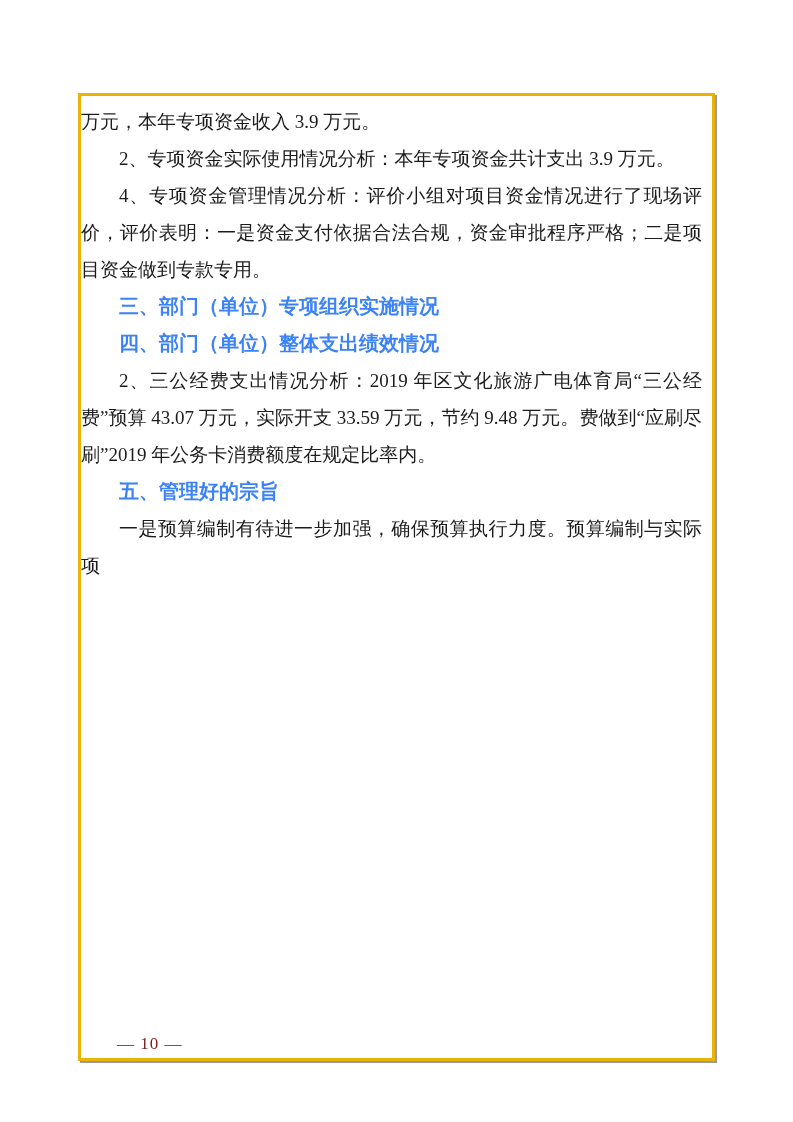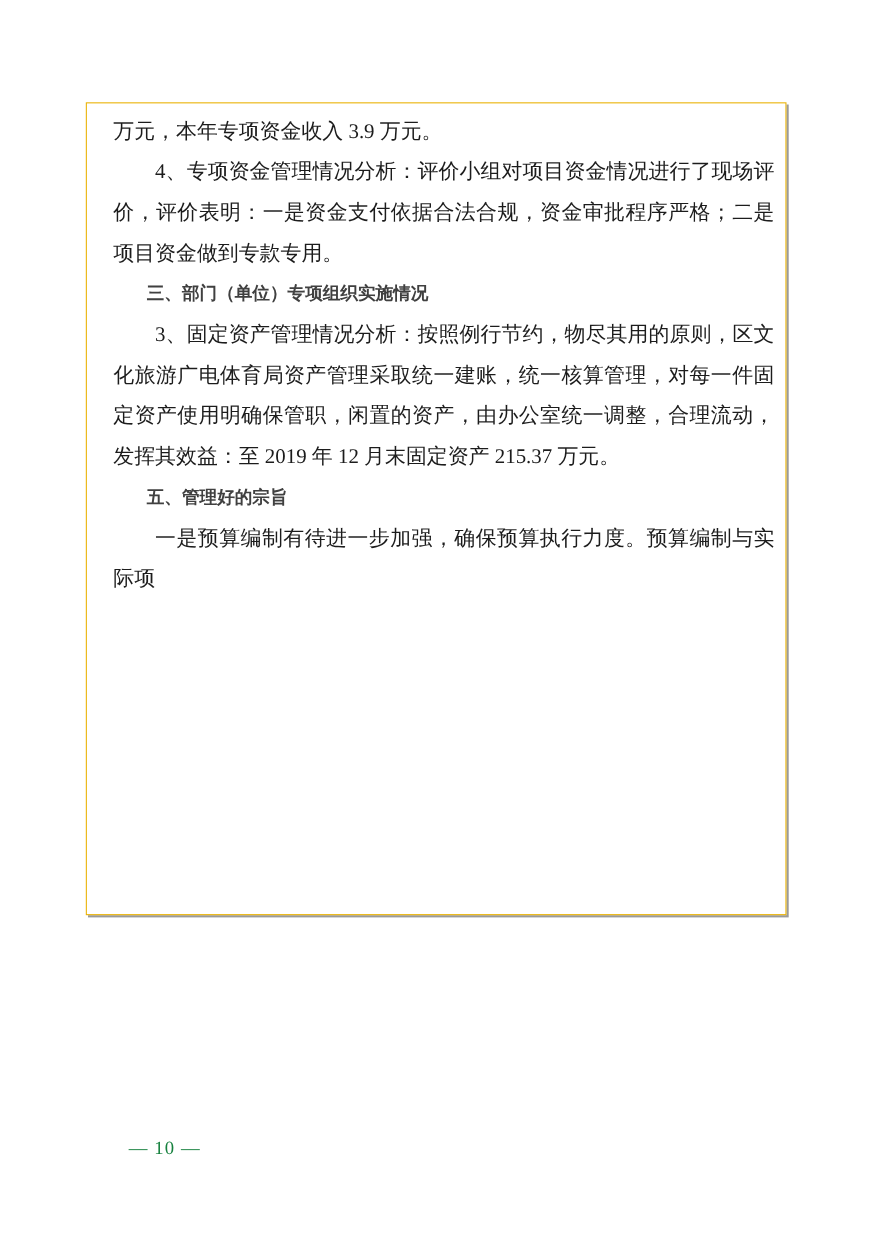--- a/index.html
+++ b/index.html
@@ -13,64 +13,66 @@
     height: 1122px;
     background: #ffffff;
     overflow: hidden;
     font-family: "Liberation Serif", "DejaVu Serif", serif;
   }
   .report-cell {
     position: absolute;
     left: 78px;
     top: 93px;
     width: 637px;
-    height: 739px;
+    height: 968px;
     box-sizing: border-box;
-    border: 1px solid #eab308;
+    border: 3px solid #eab308;
     box-shadow: 2px 2px 0 #9a9a9a;
     background: #ffffff;
-    padding: 7px 10px 0 24px;
+    padding: 7px 10px 0 0;
     overflow: hidden;
   }
   .para {
     margin: 0;
     font-size: 19px;
     line-height: 37px;
     color: #1c1c1c;
     text-align: justify;
     text-indent: 2em;
   }
   .para.noindent {
     text-indent: 0;
   }
   .heading {
     margin: 0;
     font-family: "Liberation Sans", "DejaVu Sans", sans-serif;
     font-weight: bold;
-    font-size: 16px;
+    font-size: 20px;
     line-height: 37px;
-    color: #404040;
+    color: #3b82f6;
     text-indent: 1.9em;
   }
   .page-number {
     position: absolute;
     left: 117px;
     top: 1034px;
     font-size: 17px;
-    color: #15803d;
+    color: #7f1d1d;
     font-family: "Liberation Serif", "DejaVu Serif", serif;
     letter-spacing: 1px;
   }
 </style>
 </head>
 <body>
 
 <div class="sheet">
   <div class="report-cell">
     <p class="para noindent">万元，本年专项资金收入 3.9 万元。</p>
+    <p class="para">2、专项资金实际使用情况分析：本年专项资金共计支出 3.9 万元。</p>
     <p class="para">4、专项资金管理情况分析：评价小组对项目资金情况进行了现场评价，评价表明：一是资金支付依据合法合规，资金审批程序严格；二是项目资金做到专款专用。</p>
     <h3 class="heading">三、部门（单位）专项组织实施情况</h3>
-    <p class="para">3、固定资产管理情况分析：按照例行节约，物尽其用的原则，区文化旅游广电体育局资产管理采取统一建账，统一核算管理，对每一件固定资产使用明确保管职，闲置的资产，由办公室统一调整，合理流动，发挥其效益：至 2019 年 12 月末固定资产 215.37 万元。</p>
+    <h3 class="heading">四、部门（单位）整体支出绩效情况</h3>
+    <p class="para">2、三公经费支出情况分析：2019 年区文化旅游广电体育局“三公经费”预算 43.07 万元，实际开支 33.59 万元，节约 9.48 万元。费做到“应刷尽刷”2019 年公务卡消费额度在规定比率内。</p>
     <h3 class="heading">五、管理好的宗旨</h3>
     <p class="para">一是预算编制有待进一步加强，确保预算执行力度。预算编制与实际项</p>
   </div>
   <div class="page-number">— 10 —</div>
 </div>
 
 </body></html>

